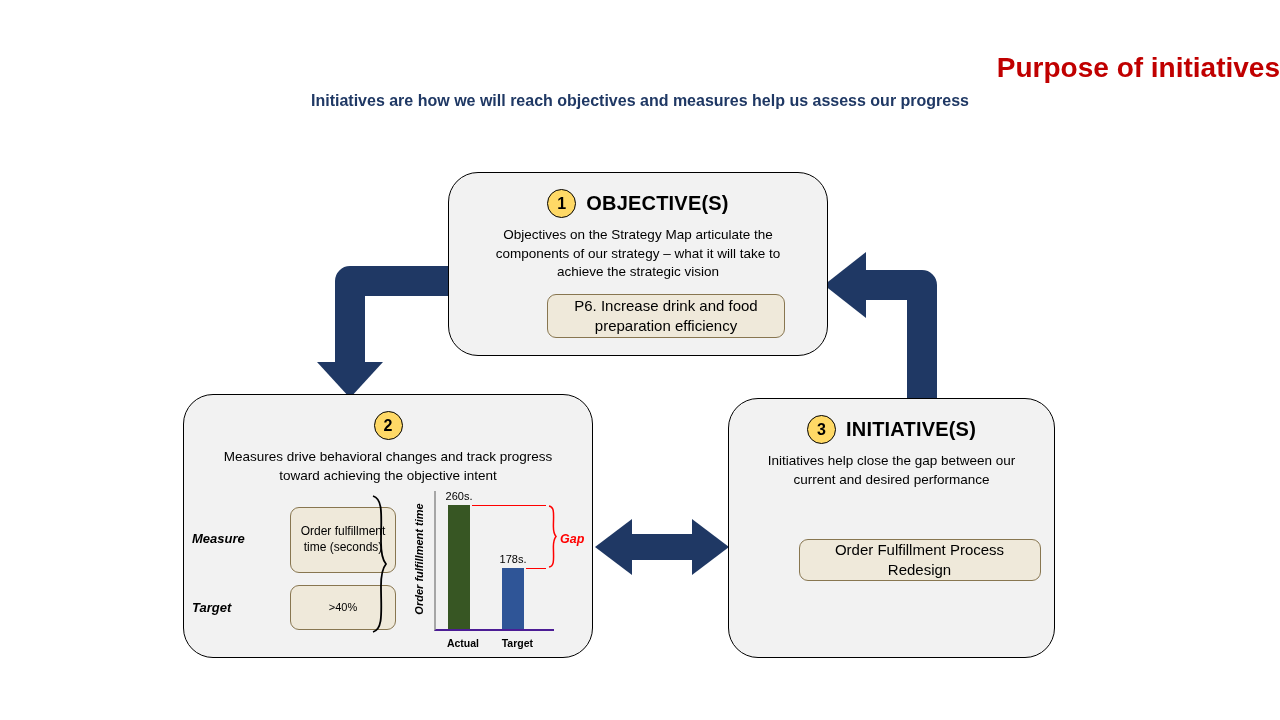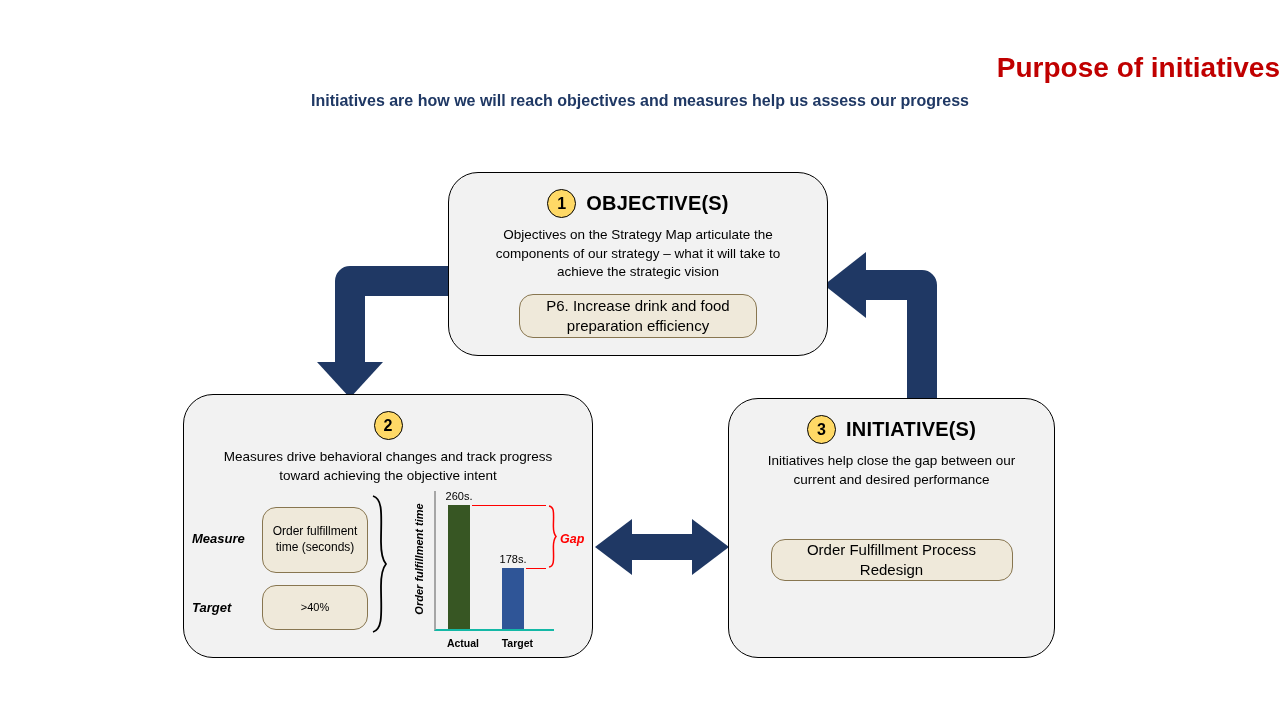--- a/index.html
+++ b/index.html
@@ -22,40 +22,40 @@
   .panel-header { display:flex; align-items:center; justify-content:center; gap:10px; margin-top:16px; }
   .badge { width:29px; height:29px; border-radius:50%; background:#FFD966; border:1.5px solid #000;
            display:flex; align-items:center; justify-content:center; font-weight:bold; font-size:16px; flex:0 0 auto; }
   .panel-title { font-size:20px; font-weight:bold; letter-spacing:0.2px; }
 
   .panel-desc { font-size:13.5px; text-align:center; margin-top:8px; line-height:1.38; }
   .panel-objective  .panel-desc { padding:0 26px; }
   .panel-measures   .panel-desc { padding:0 18px; }
   .panel-initiative .panel-desc { padding:0 24px; }
 
-  .tag { position:absolute; background:#EFE9DA; border:1px solid #887650; border-radius:14px;
+  .tag { position:absolute; background:#EFE9DA; border:1px solid #887650; border-radius:9px;
          display:flex; align-items:center; justify-content:center; text-align:center;
-         font-size:15px; line-height:1.32; padding:2px 6px; }
+         font-size:15px; line-height:1.32; padding:2px 6px;margin-left:28px; }
   .tag-objective  { left:50%; transform:translateX(-50%); top:121px; width:238px; height:44px; }
   .tag-initiative { left:50%; transform:translateX(-50%); top:140px; width:242px; height:42px; }
   .tag-measure { left:78px; top:112px; width:106px; height:66px; font-size:12px; }
   .tag-target  { left:78px; top:190px; width:106px; height:45px; font-size:11px; }
 
   .row-label { position:absolute; width:64px; left:8px; text-align:left;
                font-weight:bold; font-style:italic; font-size:13px; }
   .label-measure { top:136px; }
   .label-target  { top:205px; }
 
   .big-brace { position:absolute; left:188px; top:100px; overflow:visible; }
 
   .mini-chart { position:absolute; left:214px; top:94px; width:190px; height:166px; }
   .ylabel { position:absolute; left:-44px; top:64px; width:130px; text-align:center;
             transform:rotate(-90deg); font-weight:bold; font-style:italic; font-size:11px; }
   .plot { position:absolute; left:36px; top:2px; width:120px; height:140px;
-          border-left:2px solid #A6A6A6; border-bottom:2px solid #14b8a6; }
+          border-left:2px solid #A6A6A6; border-bottom:2px solid #4c1d95; }
   .bar { position:absolute; bottom:0; width:22px; }
   .bar-green { left:12px; background:#375623; }
   .bar-blue  { left:66px; background:#2F5597; }
   .bar-val { position:absolute; width:44px; text-align:center; font-size:11px; }
   .val-actual { left:1px; }
   .val-target { left:55px; }
   .gap-line { position:absolute; height:1px; background:#FF0000; }
   .gl-actual { left:36px; width:74px; }
   .gl-target { left:90px; width:20px; }
   .gap-brace { position:absolute; left:112px; overflow:visible; }

